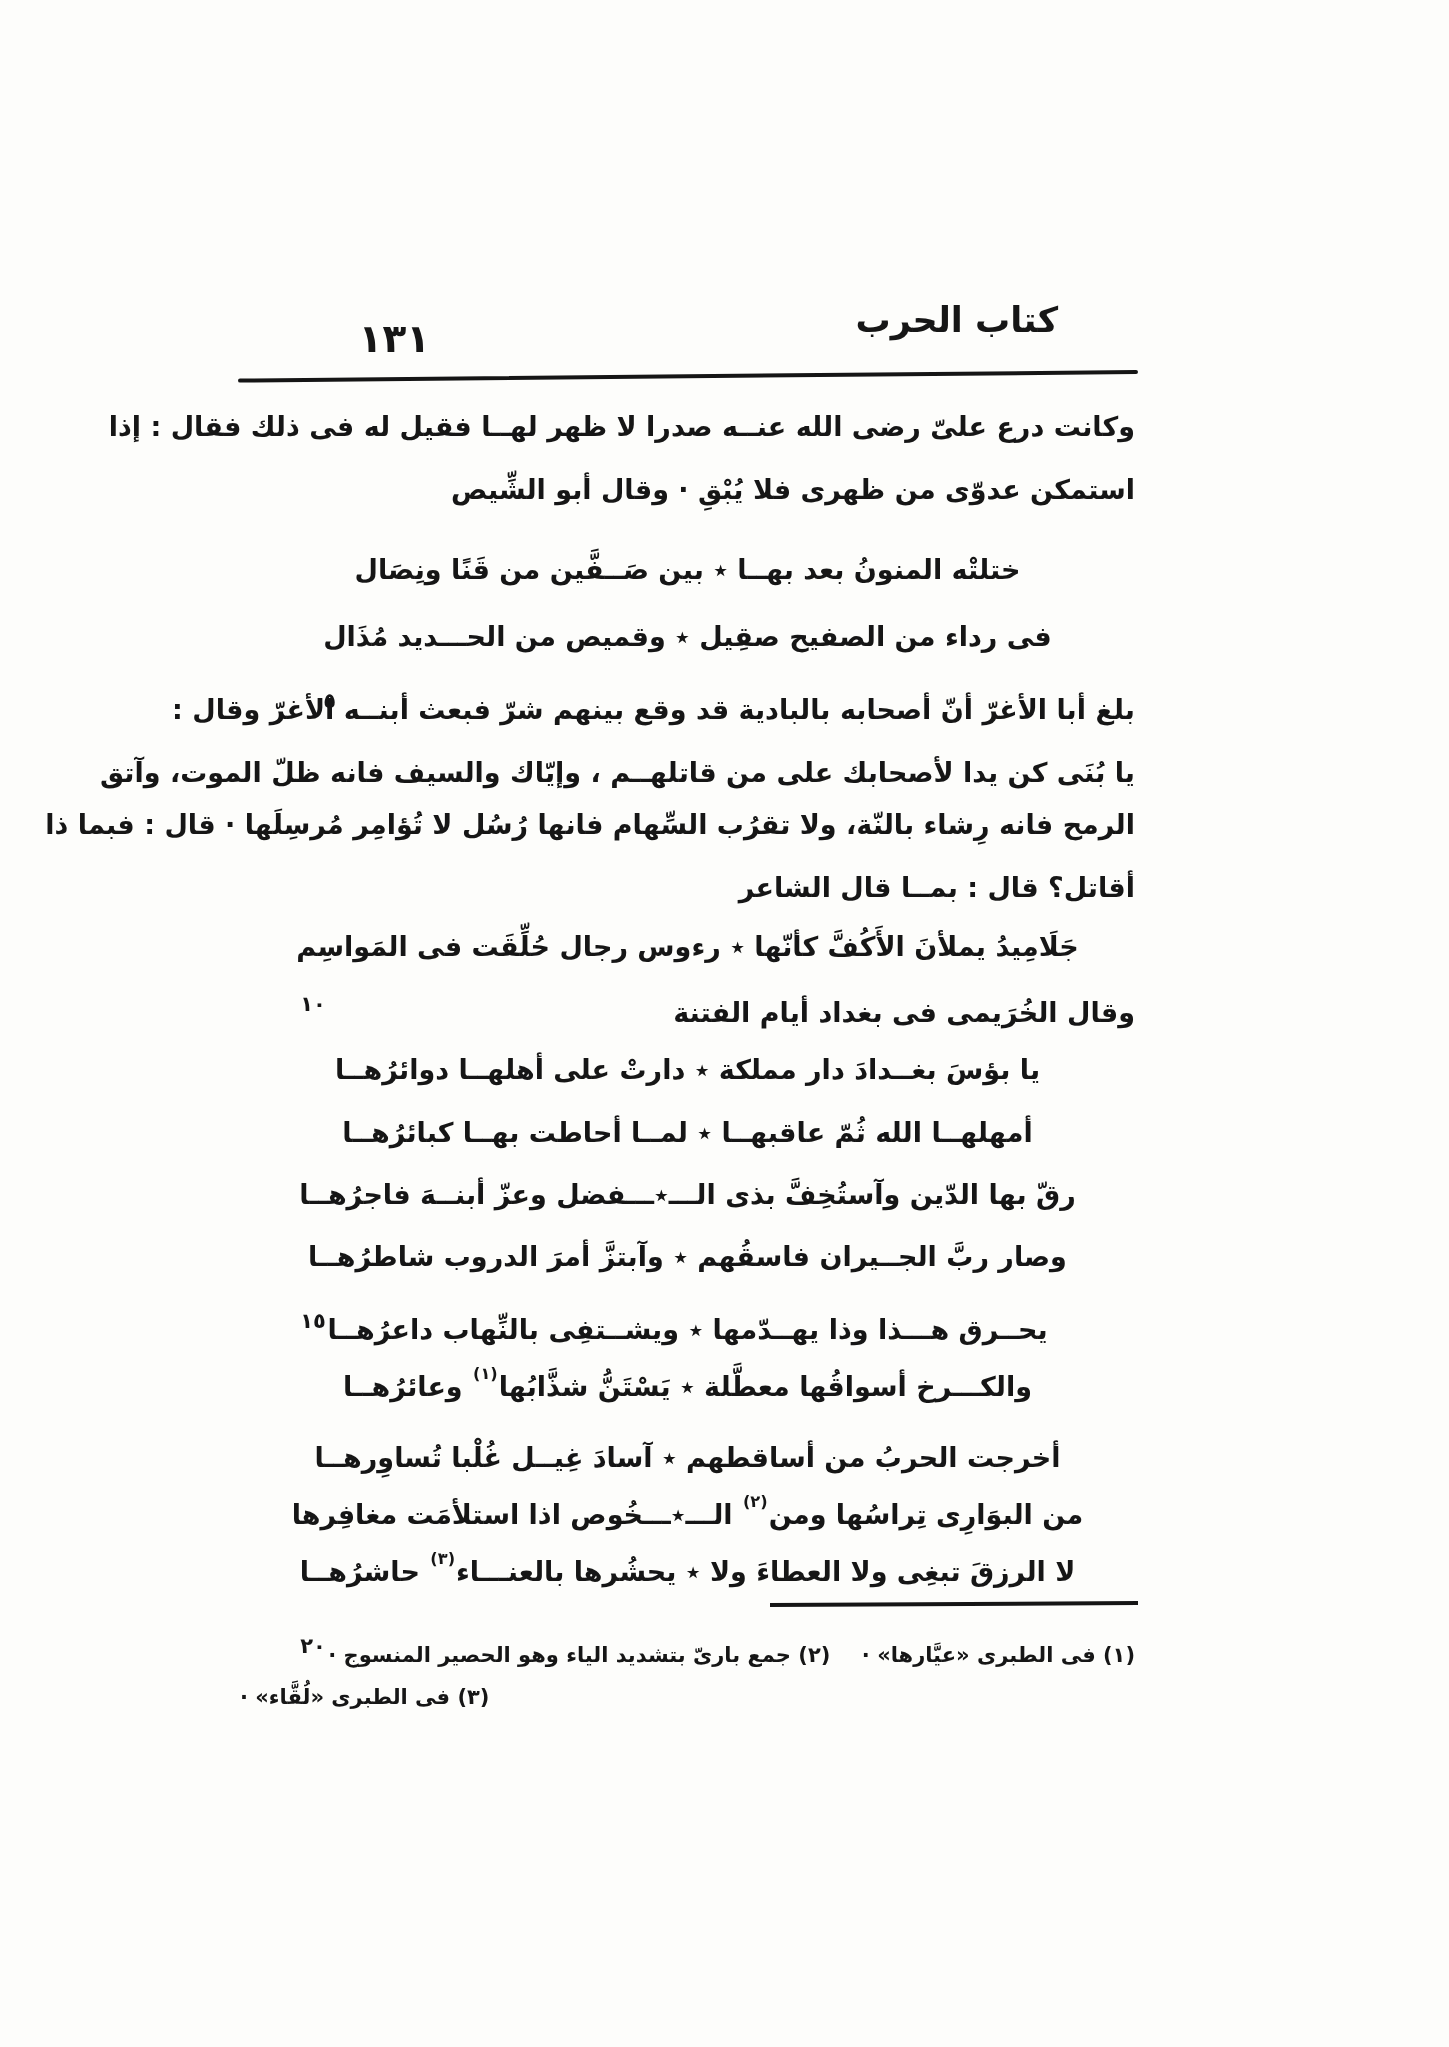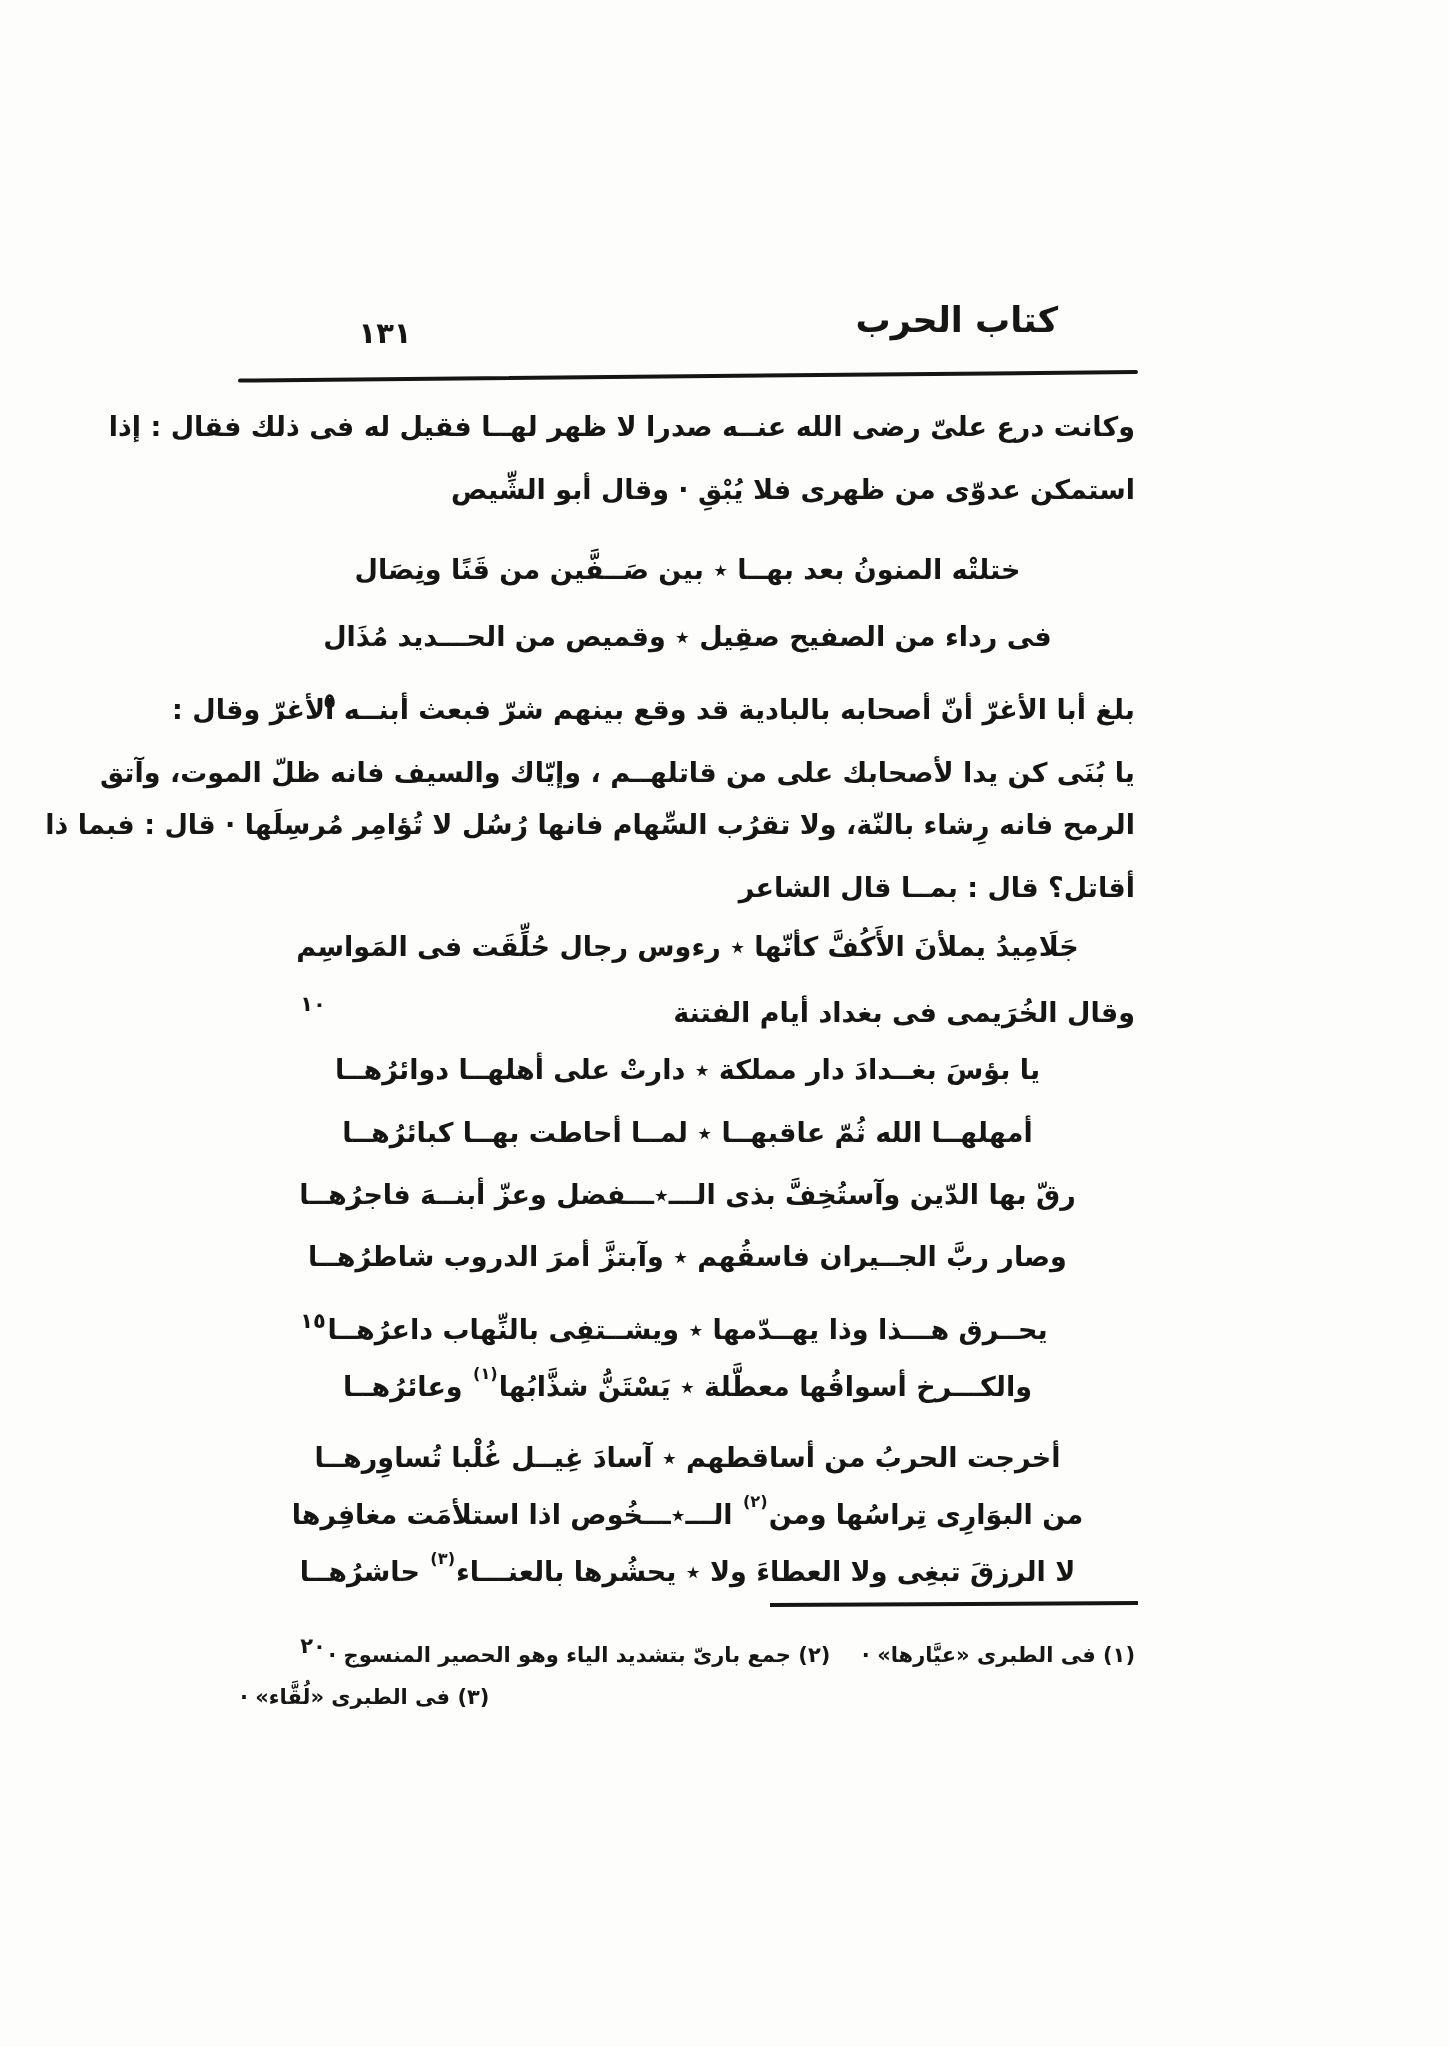--- a/index.html
+++ b/index.html
@@ -13,21 +13,21 @@
     overflow:hidden;
     direction:rtl;
   }
   
   .book-title{
     position:absolute;top:300px;left:228px;width:830px;
     text-align:right;font-size:35px;font-weight:bold;
   }
   .page-number{
     position:absolute;top:316px;left:340px;width:90px;
-    text-align:center;font-size:29px;font-weight:bold;
+    text-align:right;font-size:39px;font-weight:bold;
   }
   .header-rule{
     position:absolute;top:370px;left:238px;width:900px;height:4px;
     background:#151515;border-radius:2px;
     transform:rotate(-0.55deg);transform-origin:100% 50%;
   }
   
   .text-layer{position:absolute;left:240px;top:0;width:895px;height:2047px;}
   .lines-group{position:absolute;inset:0;}
   .line{

